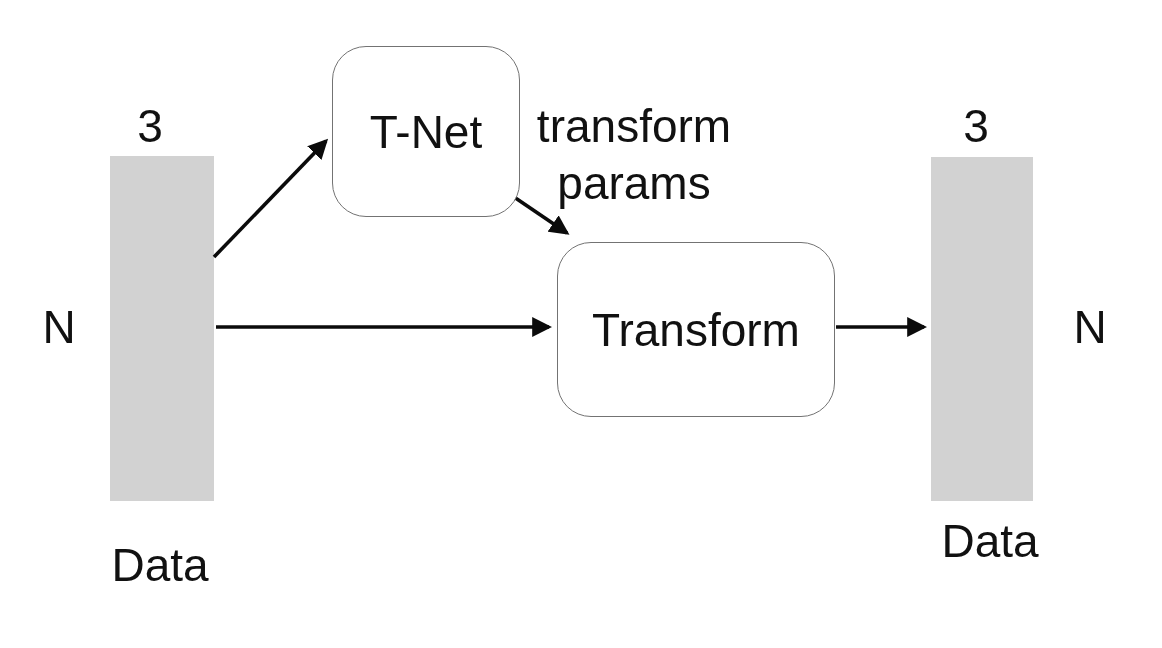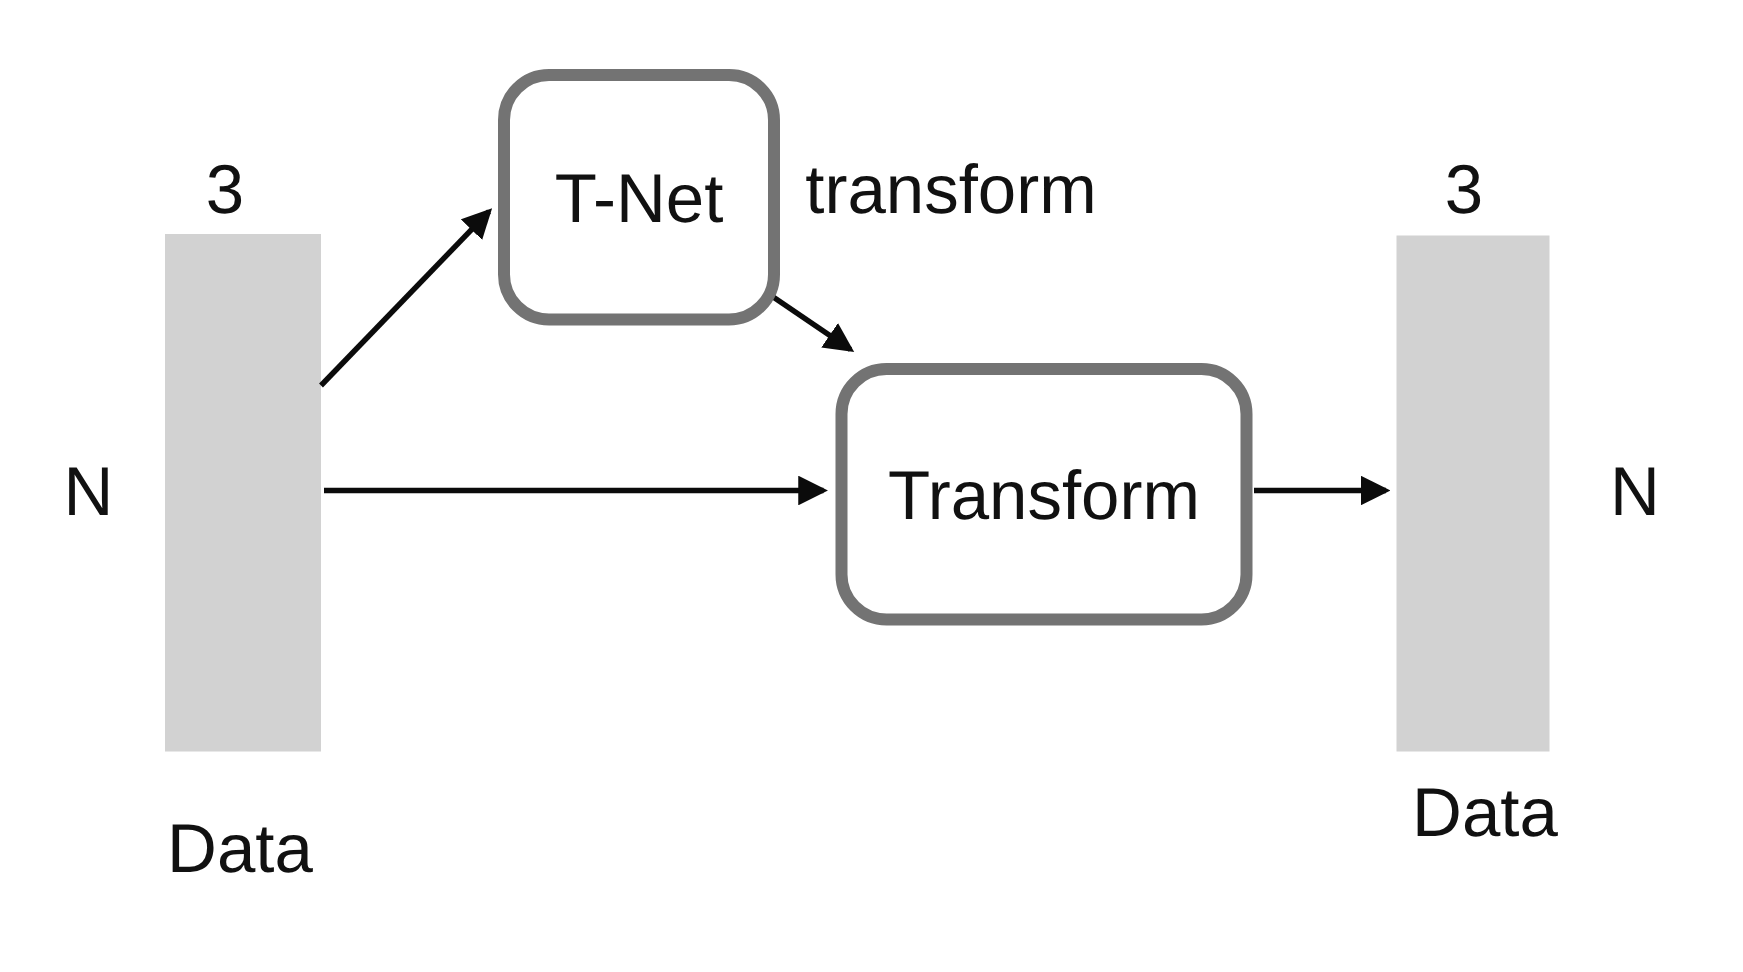--- a/index.html
+++ b/index.html
@@ -16,21 +16,21 @@
     color: #111111;
     overflow: hidden;
   }
   .bar {
     position: absolute;
     background: #d2d2d2;
   }
   .node-box {
     position: absolute;
     box-sizing: border-box;
-    border: 8px solid #737373;
+    border: 1px solid #737373;
     border-radius: 34px;
     background: #ffffff;
     display: flex;
     align-items: center;
     justify-content: center;
   }
   .node-label {
     font-size: 46px;
     line-height: 1;
     color: #111111;
@@ -88,20 +88,21 @@
   <div class="node-box" style="left:332px; top:46px; width:188px; height:171px;">
     <span class="node-label">T-Net</span>
   </div>
 
   <div class="node-box" style="left:557px; top:242px; width:278px; height:175px;">
     <span class="node-label">Transform</span>
   </div>
 
   <div class="txt-block" style="left:634px; top:98px;">
     <div>transform</div>
+    <div>params</div>
   </div>
 
   <div class="txt" style="left:150px; top:99px;">3</div>
   <div class="txt" style="left:59px; top:300px;">N</div>
   <div class="txt" style="left:160px; top:538px;">Data</div>
 
   <div class="txt" style="left:976px; top:99px;">3</div>
   <div class="txt" style="left:1090px; top:300px;">N</div>
   <div class="txt-block" style="left:990px; top:512px; line-height:58px;">
     <div>Data</div>

